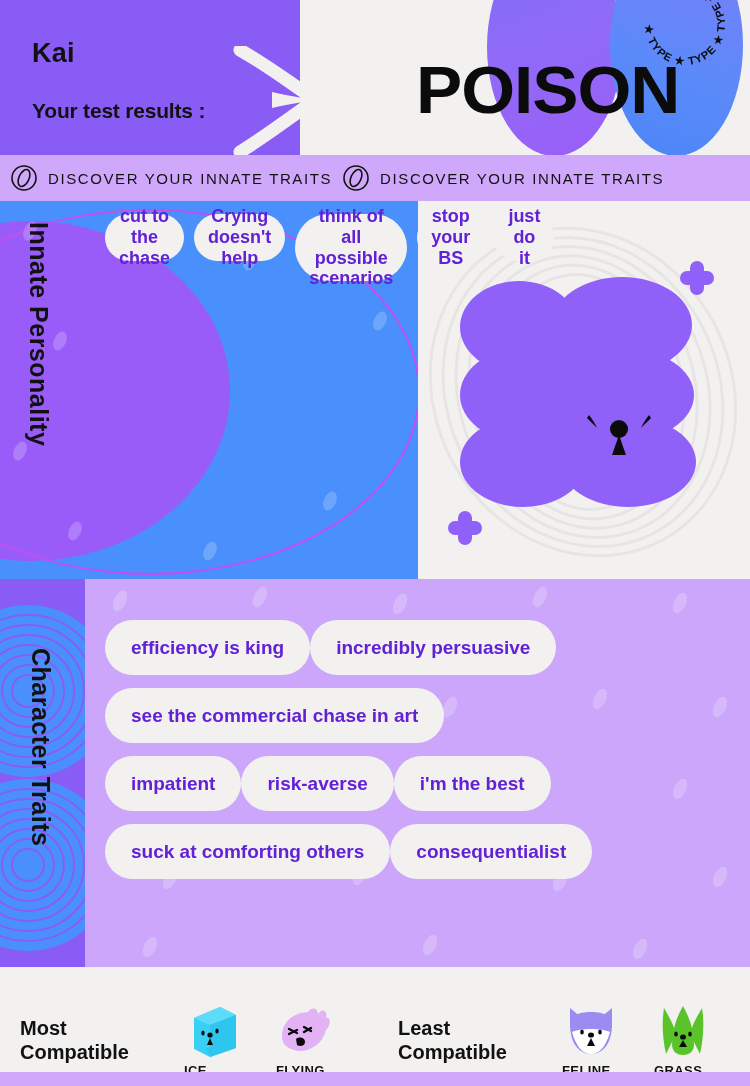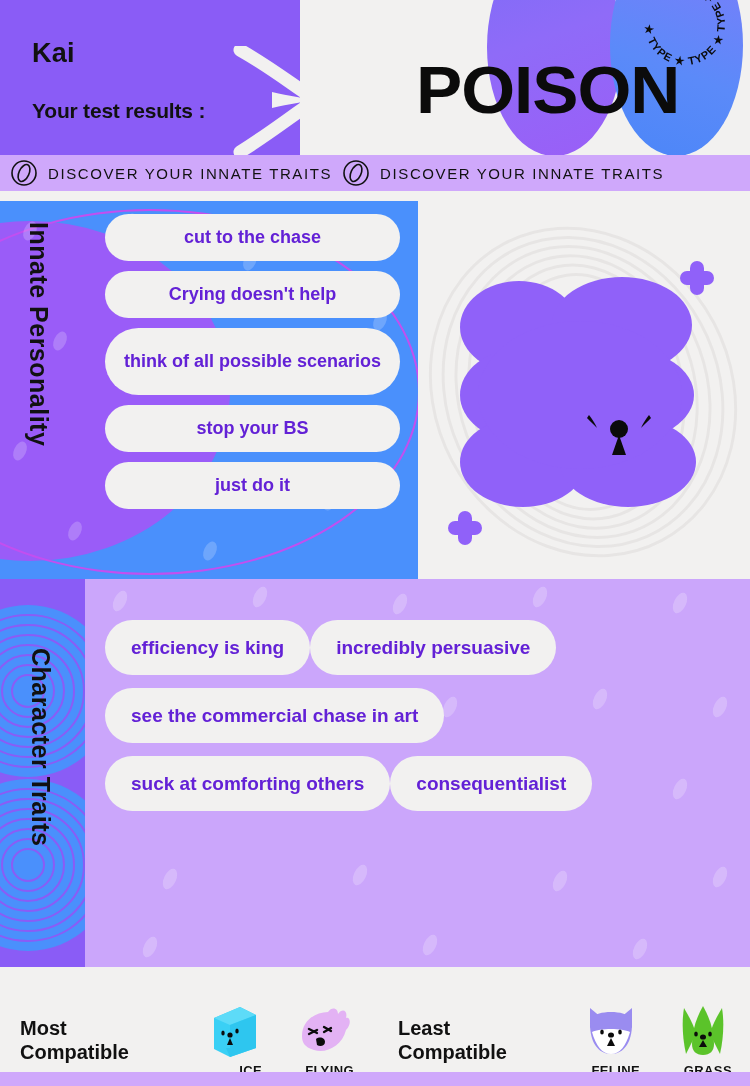--- a/index.html
+++ b/index.html
@@ -43,21 +43,21 @@
     font-size:66px; font-weight:800; color:#0b0b0b;
     letter-spacing:-1px; font-family:"Liberation Sans", sans-serif;
     transform:scaleX(1.05); transform-origin:left center;
   }
   .circle-text { position:absolute; left:630px; top:-30px; width:110px; height:110px; }
   .circle-text text { font-size:11px; font-weight:800; letter-spacing:1px; fill:#0b0b0b;
                       font-family:"Liberation Sans", sans-serif; }
 
   
   .band {
-    position:absolute; left:0; top:155px; width:750px; height:36px;
+    position:absolute; left:0; top:155px; width:750px; height:46px;
     background:#cfa8fb; display:flex; align-items:center; overflow:hidden;
   }
   .band-item { display:flex; align-items:center; flex:0 0 auto; }
   .band-ico { width:28px; height:28px; flex:0 0 auto; margin:0 10px; }
   .band-txt { font-size:15px; font-weight:500; color:#111; letter-spacing:1.6px; white-space:nowrap; }
 
   
   .sec-innate { position:absolute; left:0; top:201px; width:418px; height:378px; background:#4a90fc; overflow:hidden; }
   .innate-arc {
     position:absolute; left:-170px; top:20px; width:400px; height:340px;
@@ -66,21 +66,21 @@
   .innate-arc2 {
     position:absolute; left:-120px; top:8px; width:540px; height:366px;
     border-radius:50%; border:2px solid #c24ff0; background:transparent;
   }
   .leafdots { position:absolute; inset:0; opacity:.20; }
   .vlabel {
     position:absolute; writing-mode:vertical-rl;
     font-weight:800; color:#111; letter-spacing:.5px; white-space:nowrap;
   }
   .vlabel-innate { left:24px; top:222px; font-size:25px; }
-  .pill-col { position:absolute; left:105px; top:214px; width:295px; display:flex; flex-direction:column; gap:10px; z-index:4;}
+  .pill-col { position:absolute; left:105px; top:214px; width:295px; display:flex; flex-direction:row; gap:10px; z-index:4;}
   .pill {
     background:#f2f1f0; border-radius:40px; color:#6321d6;
     font-weight:700; text-align:center; display:flex; align-items:center; justify-content:center;
   }
   .pill-i { height:47px; font-size:18px; padding:0 14px; line-height:1.15; }
   .pill-i.two { height:67px; }
 
   
   .sec-mascot { position:absolute; left:418px; top:201px; width:332px; height:378px; background:#f2f1f0; overflow:hidden; }
   .swirl { position:absolute; left:-10px; top:-4px; width:360px; height:390px; opacity:.85; }
@@ -101,21 +101,21 @@
   .pill-t { height:55px; font-size:19px; padding:0 26px; white-space:nowrap; }
   .leafdots2 { position:absolute; inset:0; opacity:.22; }
 
   
   .compat { position:absolute; left:0; top:967px; width:750px; height:105px; display:flex; gap:6px; }
   .ccard { background:#f2f1f0; border-radius:12px; display:flex; align-items:center; position:relative;margin-top:40px; }
   .ccard.most { width:372px; }
   .ccard.least { width:372px; }
   .clabel { font-size:20px; font-weight:700; color:#111; line-height:1.2; margin-left:20px; width:130px; }
   .citems { display:flex; gap:14px; margin-left:auto; margin-right:18px; }
-  .citem { width:78px; display:flex; flex-direction:column; align-items:flex-end; }
+  .citem { width:78px; display:flex; flex-direction:column; align-items:flex-start; }
   .cicon { width:58px; height:58px; position:relative; }
   .cname { font-size:13px; font-weight:600; color:#111; letter-spacing:.4px; margin-top:3px; }
   .bottom-strip { position:absolute; left:0; top:1072px; width:750px; height:14px; background:#cfa8fb; }
 </style>
 </head>
 <body>
 
 <div class="page">
 
   <div class="header">
@@ -281,20 +281,25 @@
 
   <div class="vlabel vlabel-traits">Character Traits</div>
 
   <div class="traits-rows">
     <div class="trow">
       <div class="pill pill-t">efficiency is king</div>
       <div class="pill pill-t">incredibly persuasive</div>
     </div>
     <div class="trow">
       <div class="pill pill-t">see the commercial chase in art</div>
+    </div>
+    <div class="trow">
+      <div class="pill pill-t">impatient</div>
+      <div class="pill pill-t">risk-averse</div>
+      <div class="pill pill-t">i'm the best</div>
     </div>
     <div class="trow">
       <div class="pill pill-t">suck at comforting others</div>
       <div class="pill pill-t">consequentialist</div>
     </div>
   </div>
 
   <div class="compat">
 
     <div class="ccard most">

